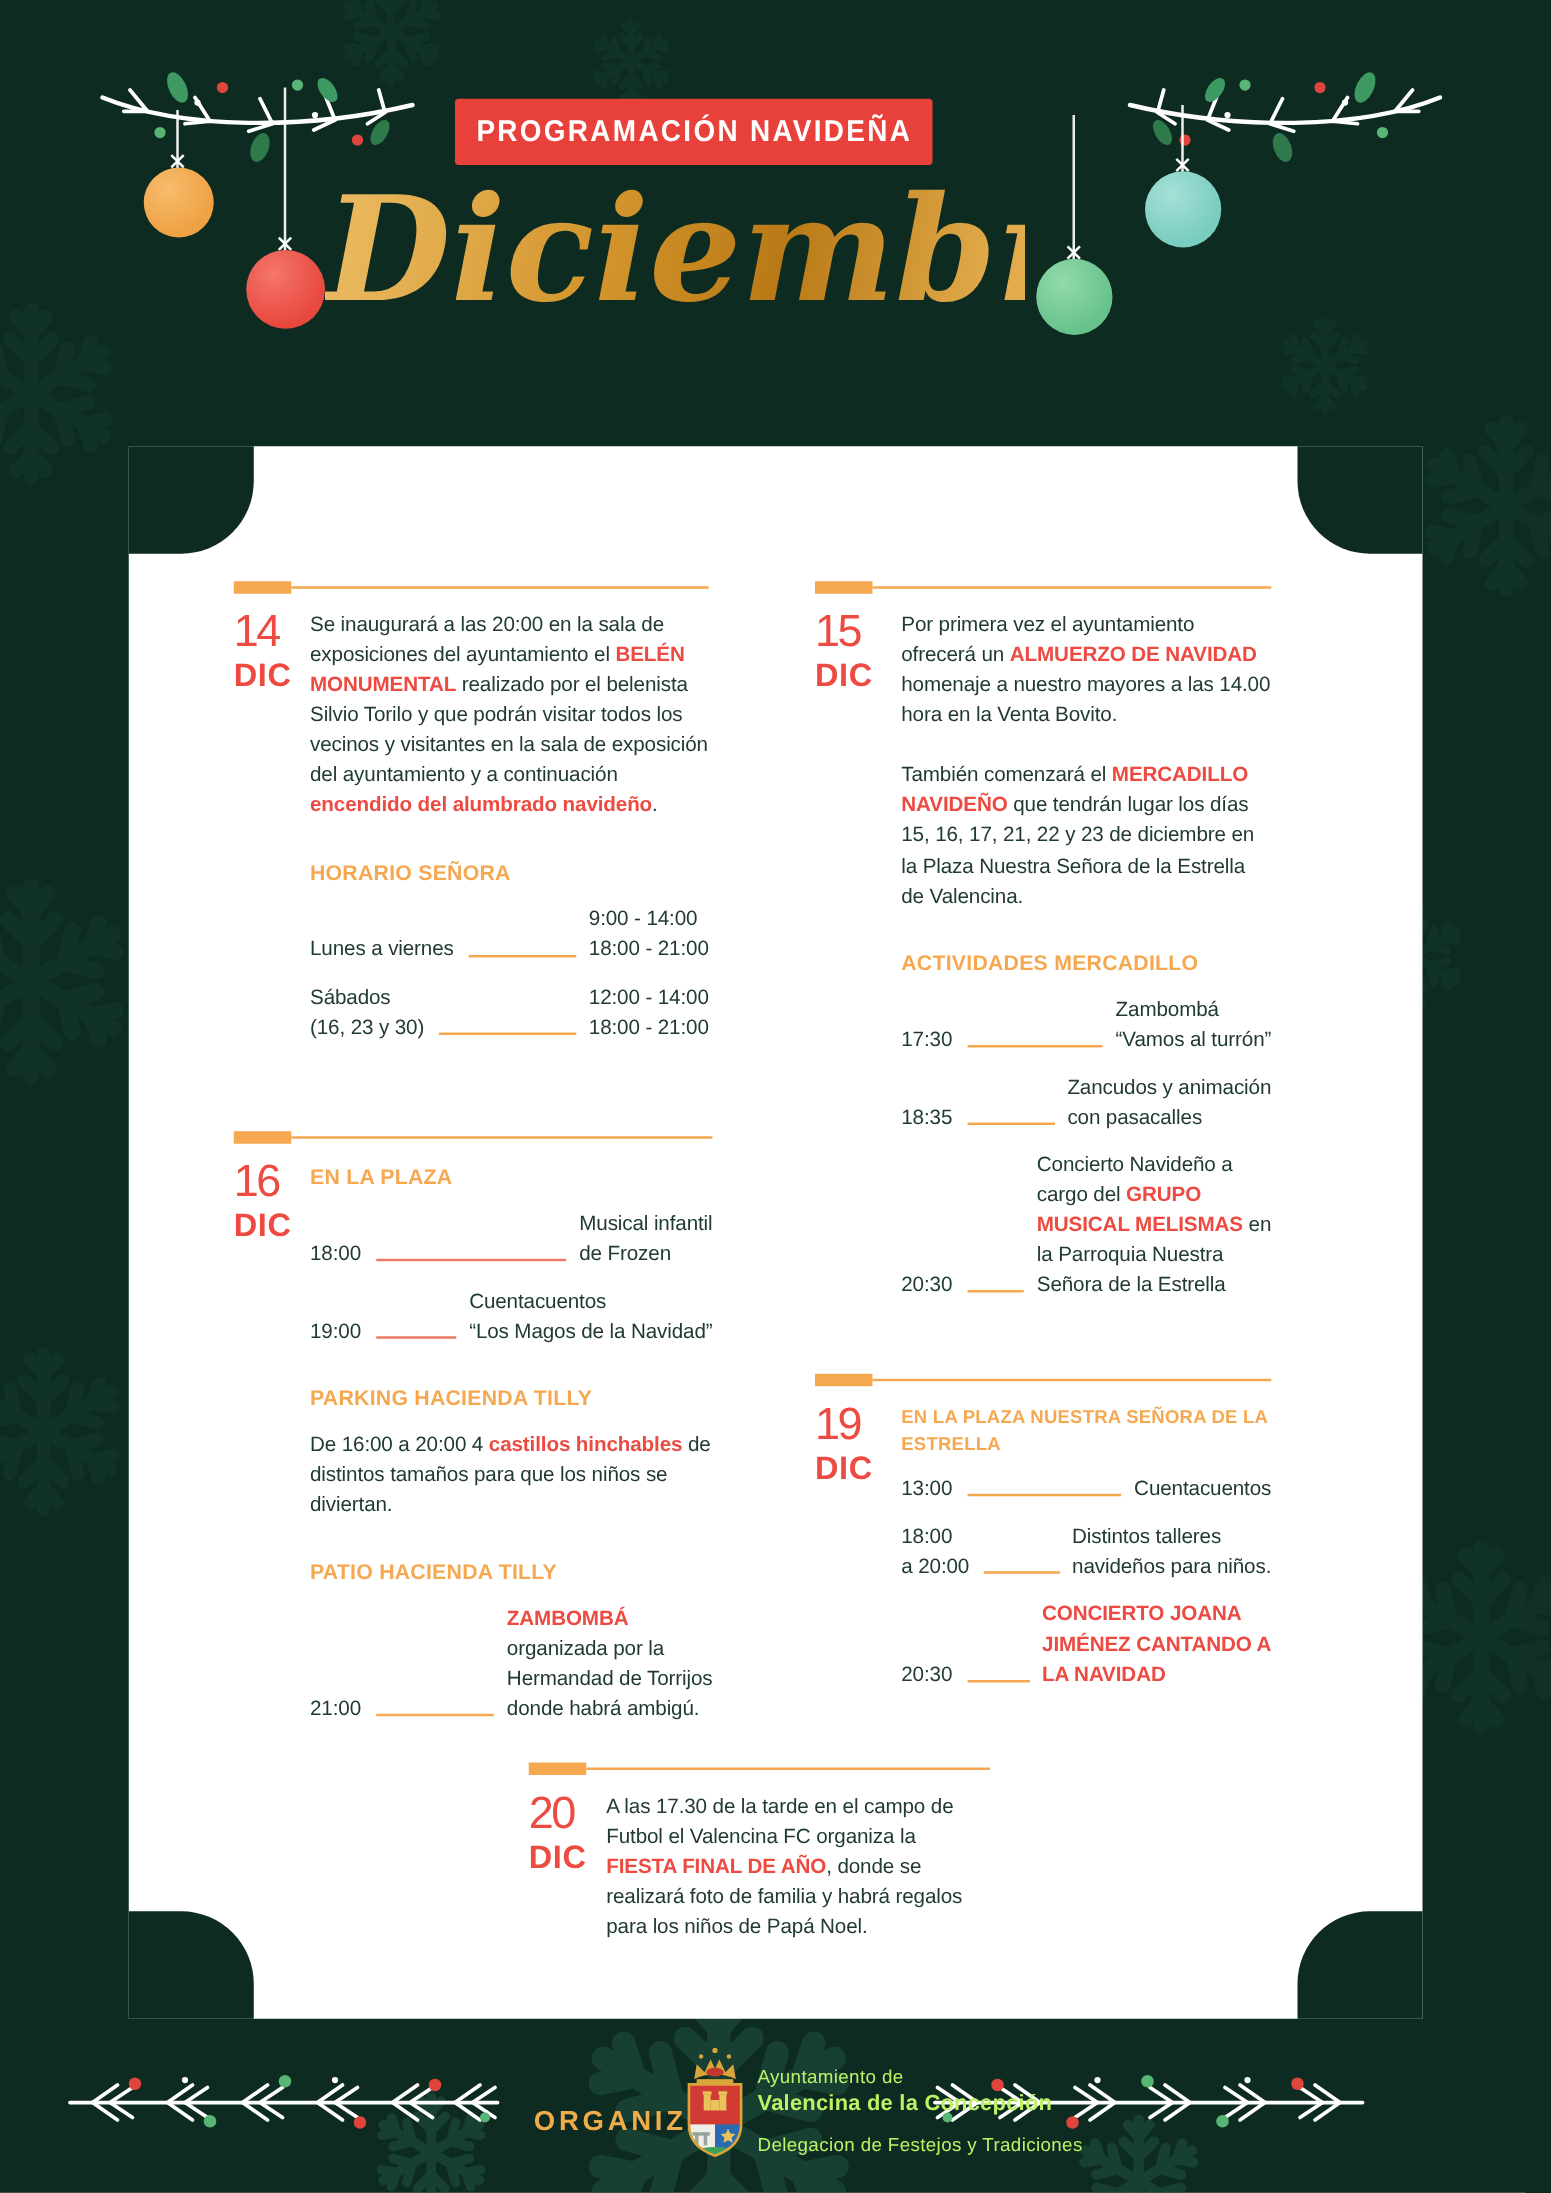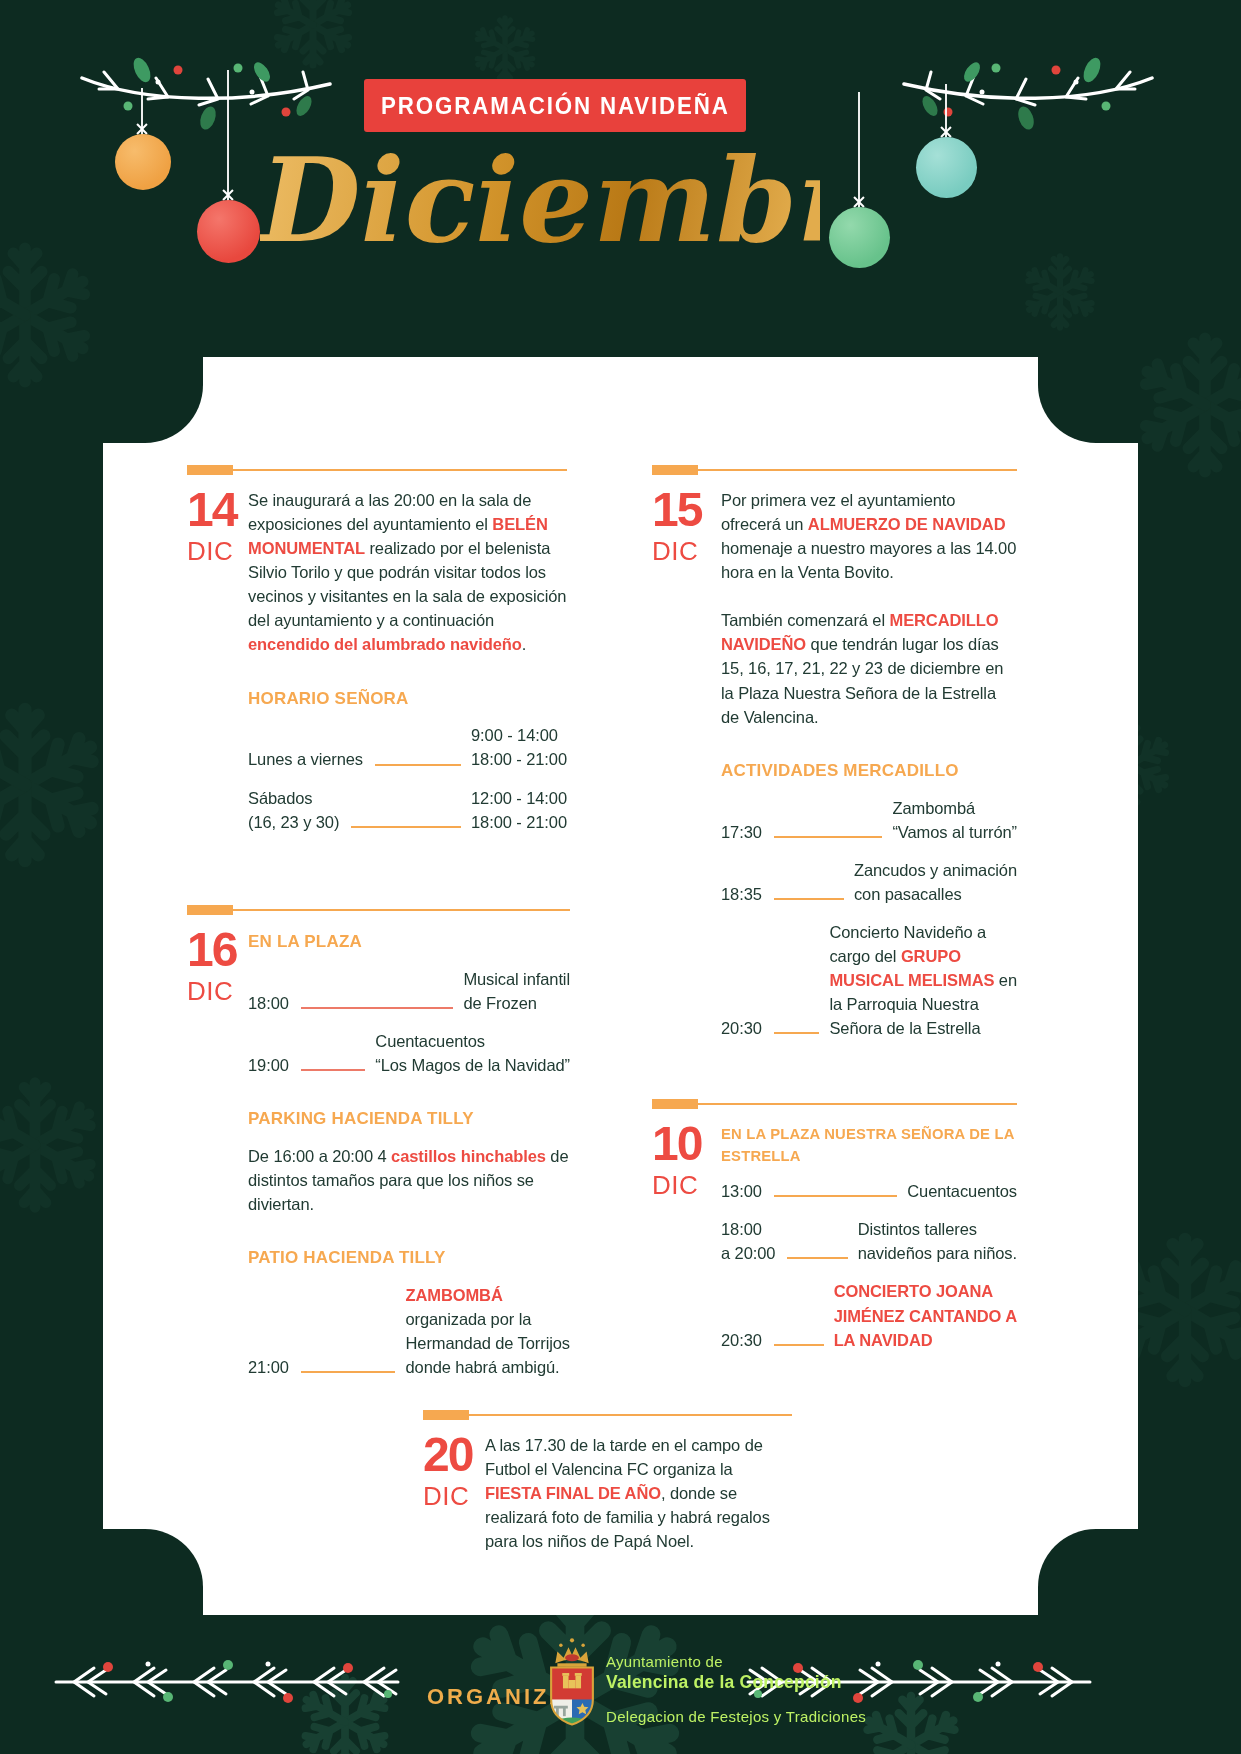--- a/index.html
+++ b/index.html
@@ -58,22 +58,22 @@
   .ev20{left:423px;top:1410px;width:369px}
 
   .divider{position:relative;height:10px;margin-bottom:13px}
   .divider::before{content:"";position:absolute;left:0;top:0;width:46px;height:10px;background:var(--accent-orange,#F6A850)}
   .divider::after{content:"";position:absolute;left:46px;right:0;top:4px;height:2px;background:var(--accent-orange,#F6A850)}
 
   .ev .body{display:flex;align-items:flex-start}
   .date{flex:none;width:61px;color:var(--accent-red,#ED4B42)}
   .ev15 .date,.ev17 .date{width:69px}
   .ev20 .date{width:62px}
-  .day{font-size:48px;font-weight:700;line-height:.92;letter-spacing:-2px}
-  .dic{font-size:26px;font-weight:400;letter-spacing:.5px;margin-top:4px}
+  .day{font-size:36px;font-weight:400;line-height:.92;letter-spacing:-2px}
+  .dic{font-size:26px;font-weight:700;letter-spacing:.5px;margin-top:4px}
 
   .content{flex:1 1 auto;min-width:0;color:var(--text-dark,#213B33);font-size:16.5px;line-height:1.46;letter-spacing:-.1px}
   .para{margin:0 0 24px}
   .para:last-child{margin-bottom:0}
   .hl{color:var(--accent-red,#E9453E);font-weight:700}
   .subhead{color:var(--accent-orange,#F4A64D);font-size:17px;font-weight:700;margin:30px 0 12px;letter-spacing:.2px}
   .content > .subhead:first-child{margin-top:2px}
   .subhead.small{font-size:14.8px}
 
   .srow{display:flex;align-items:flex-end;margin:0 0 14px}
@@ -303,21 +303,21 @@
             <div class="rgt"><span class="hl">ZAMBOMBÁ</span><br>organizada por la<br>Hermandad de Torrijos<br>donde habrá ambigú.</div>
           </div>
         </div>
     </div>
   </section>
 
   <section class="ev ev17">
     <div class="divider"></div>
     <div class="body">
       <div class="date">
-        <div class="day">10</div>
+        <div class="day">19</div>
         <div class="dic">DIC</div>
       </div>
       <div class="content">
           <h4 class="subhead small">EN LA PLAZA NUESTRA SEÑORA DE LA ESTRELLA</h4>
           <div class="srow">
             <div class="lft">13:00</div>
             <div class="conn"></div>
             <div class="rgt">Cuentacuentos</div>
           </div>
           <div class="srow">

